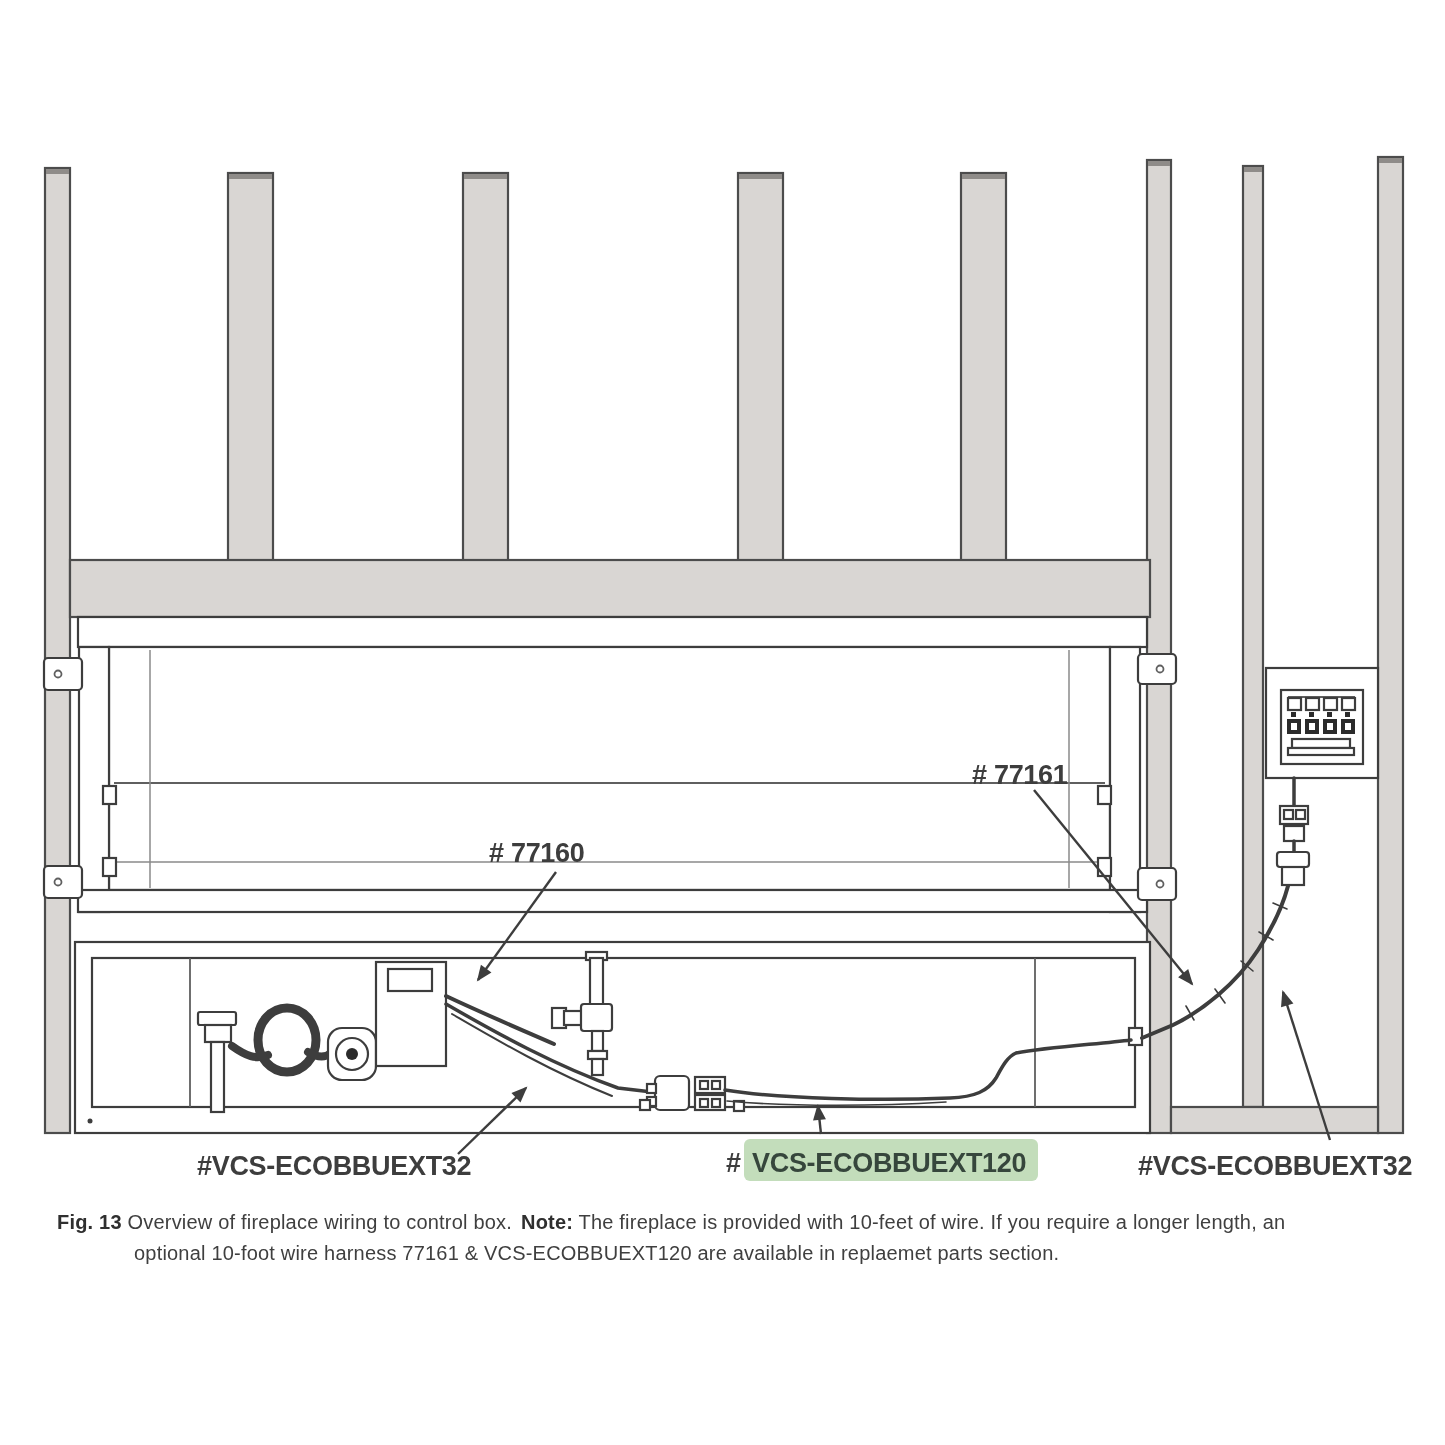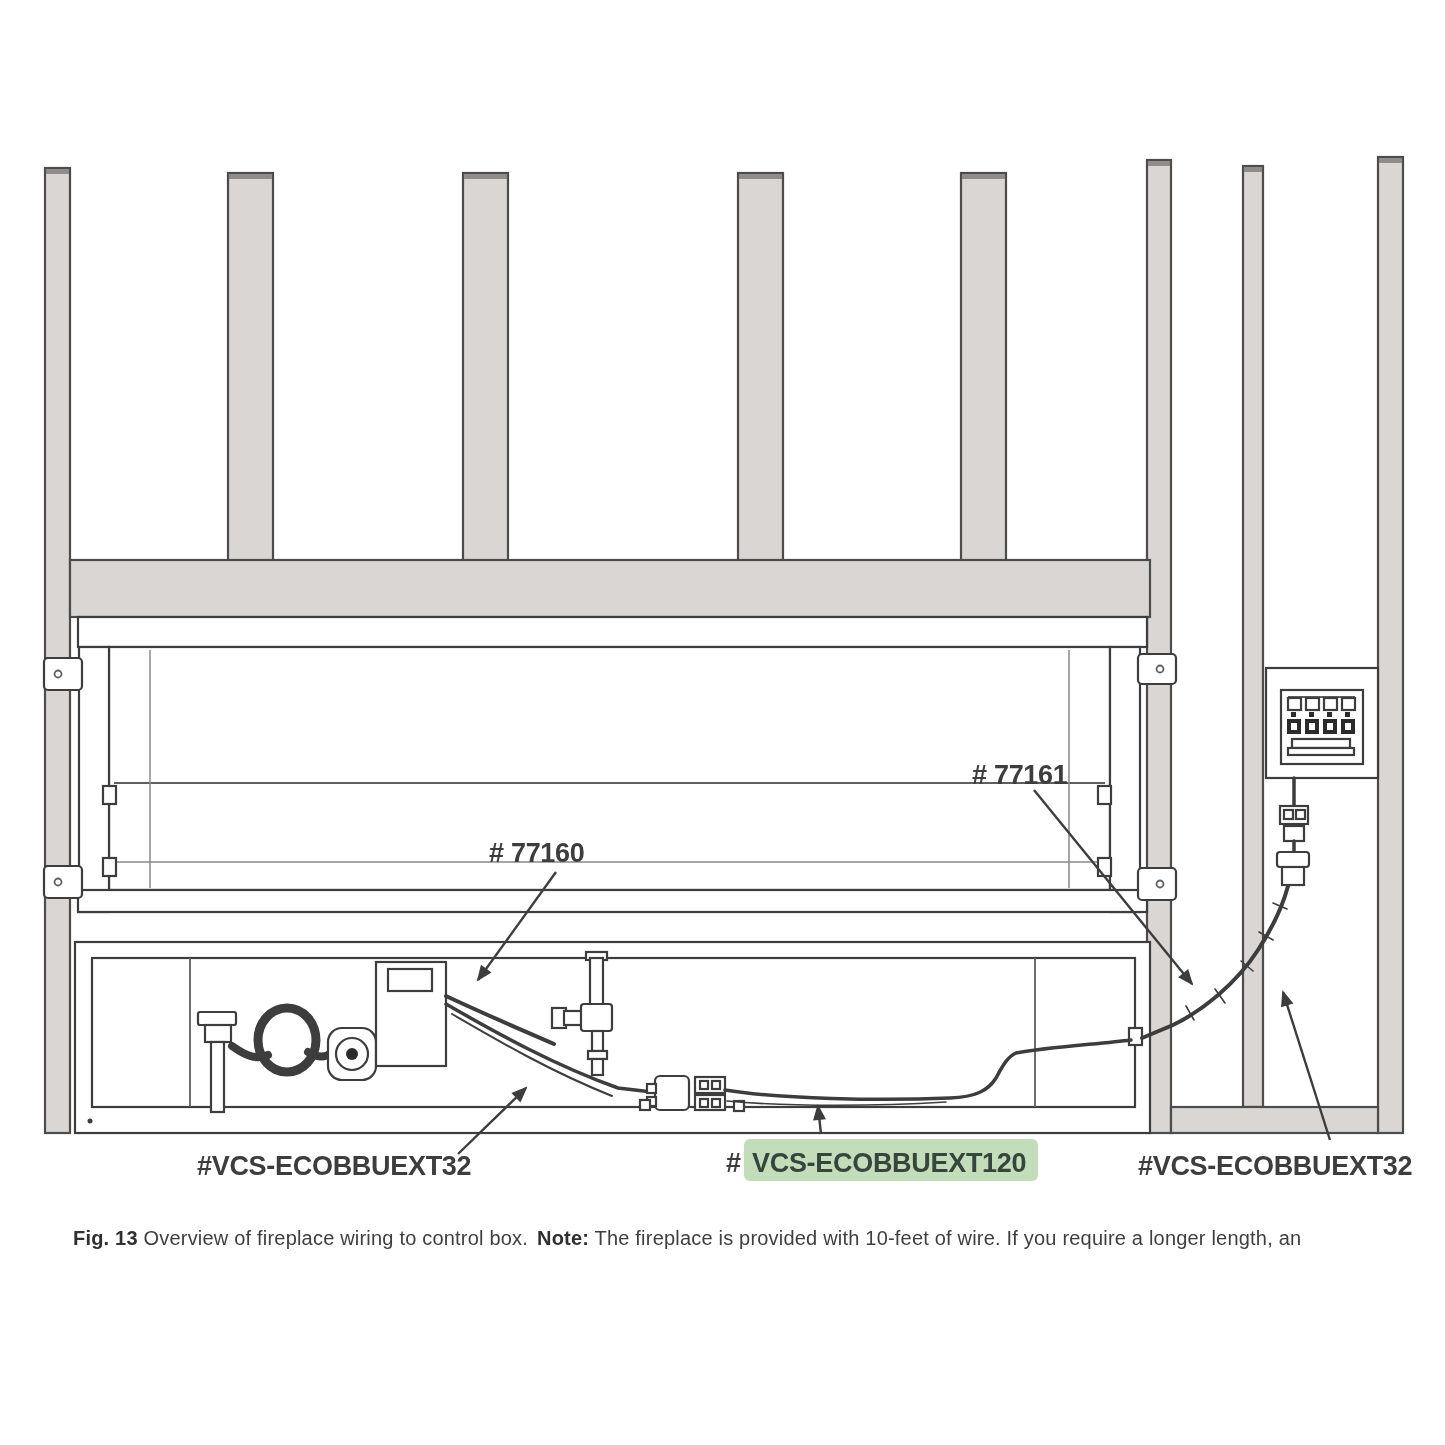--- a/index.html
+++ b/index.html
@@ -10,21 +10,21 @@
   .beam{fill:#d9d6d3;stroke:#4c4c4c;stroke-width:2.2;}
   .wht{fill:#ffffff;stroke:#3d3d3d;stroke-width:2.2;}
   .thin{stroke:#8a8a8a;stroke-width:1.5;fill:none;}
   .mid{stroke:#5f5f5f;stroke-width:1.8;fill:none;}
   .wire{stroke:#3d3d3d;fill:none;stroke-linecap:round;}
   .lead{stroke:#3d3d3d;stroke-width:2.4;fill:none;}
   .lbl{font-family:"Liberation Sans",sans-serif;font-size:27px;font-weight:600;fill:#3d3d3d;letter-spacing:-0.3px;}
   .lblg{font-family:"Liberation Sans",sans-serif;font-size:27px;font-weight:600;fill:#36463c;letter-spacing:-0.3px;}
   .dark{fill:#2b2b2b;stroke:none;}
   .caption{position:absolute;left:57px;top:1207px;width:1350px;color:#3f3f3f;font-size:20px;line-height:1.55;letter-spacing:0.2px;}
-  .caption p{margin:16px;}
+  .caption p{margin:0;}
   .caption .l2{padding-left:77px;}
   .caption b{color:#2f2f2f;}
   .caption .gap{display:inline-block;width:9px;}
 </style>
 </head>
 <body>
 
 <div class="stage">
 <svg width="1445" height="1445" viewBox="0 0 1445 1445">
   <defs>
@@ -181,14 +181,15 @@
     <text class="lbl" x="197" y="1175">#VCS-ECOBBUEXT32</text>
     <text class="lbl" x="726" y="1172">#</text>
     <rect x="744" y="1139" width="294" height="42" rx="6" fill="#c3ddbb"></rect>
     <text class="lblg" x="752" y="1172">VCS-ECOBBUEXT120</text>
     <text class="lbl" x="1138" y="1175">#VCS-ECOBBUEXT32</text>
   </g>
 </svg>
 
   <div class="caption">
     <p><b>Fig. 13</b> <span>Overview of fireplace wiring to control box.</span><span class="gap"></span><b>Note:</b> <span>The fireplace is provided with 10-feet of wire.  If you require a longer length, an</span></p>
+    <p class="l2">optional 10-foot wire harness 77161 &amp; VCS-ECOBBUEXT120 are available in replaemet parts section.</p>
   </div>
 </div>
 
 </body></html>

